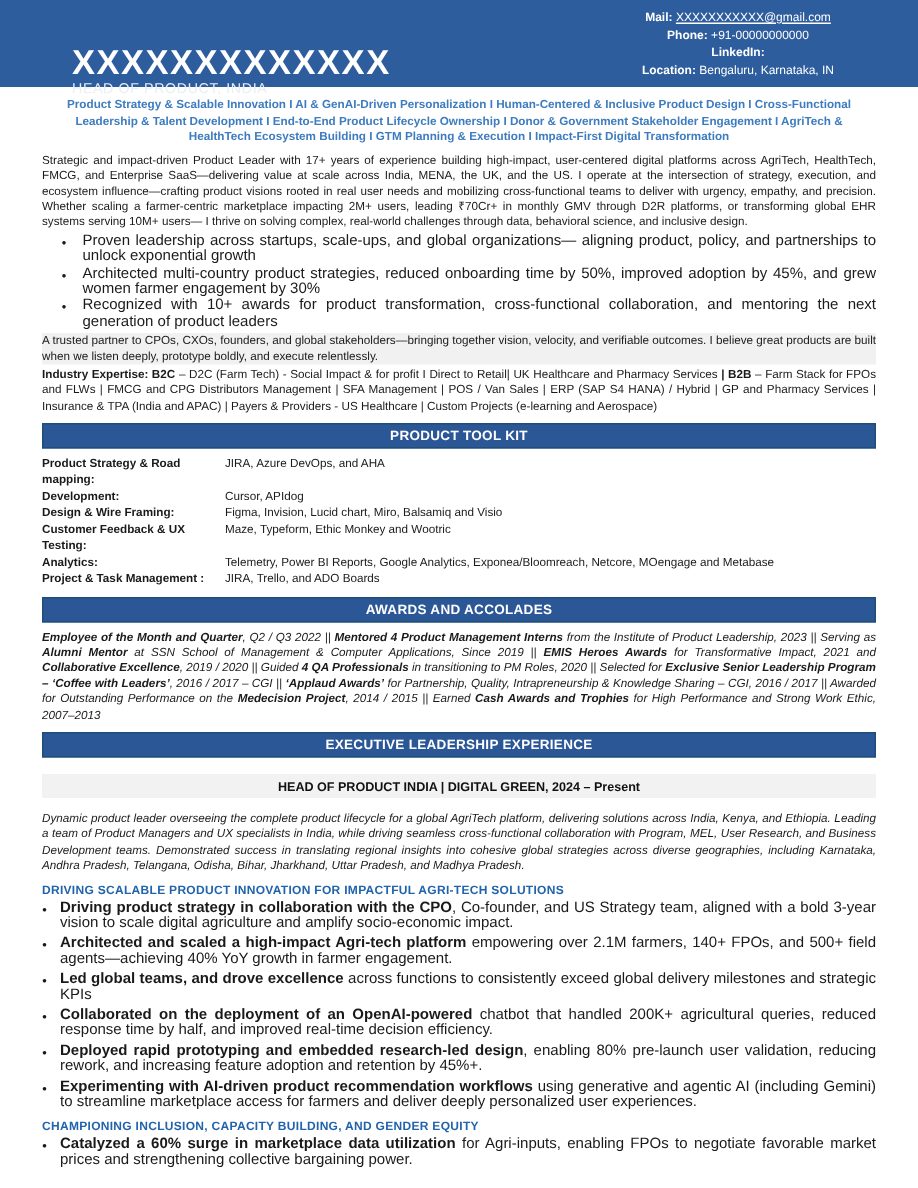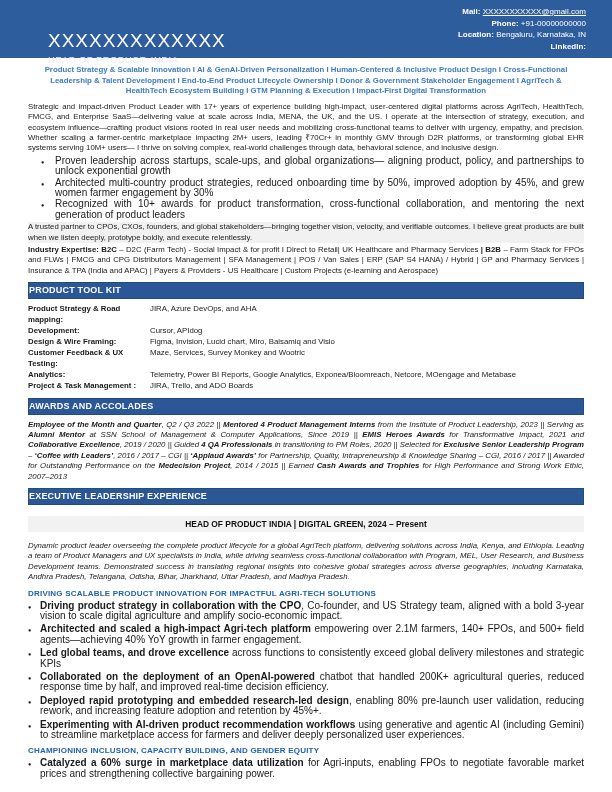--- a/index.html
+++ b/index.html
@@ -7,23 +7,23 @@
     width:612px; height:792px; margin:0 auto; background:#ffffff;
     font-family:"Liberation Sans", sans-serif; color:#1a1a1a;
     position:relative; overflow:hidden; box-sizing:border-box;
   }
   
   .hdr {
     background:#2e5d9e; color:#fff; height:58px; box-sizing:border-box;
     display:flex; justify-content:space-between; align-items:center;
     padding:6px 26px 6px 48px;
   }
-  .hdr-name { font-size:19px; font-weight:normal; letter-spacing:1px; line-height:22px;margin-top:36px; }
+  .hdr-name { font-size:23px; font-weight:bold; letter-spacing:1px; line-height:22px;margin-top:36px; }
   .hdr-role { font-size:9.5px; letter-spacing:0.4px; margin-top:2px; color:#e9eef7; }
-  .hdr-contact { font-size:8px; line-height:11.5px; text-align:right; min-width:188px; }
+  .hdr-contact { font-size:8px; line-height:11.5px; text-align:center; min-width:188px; }
   .hdr-contact .lbl { font-weight:bold; }
   .hdr-contact a { color:#ffffff; text-decoration:underline; cursor:pointer; }
   
   .bodywrap { padding:0 28px; }
   .tagline {
     margin:7px 4px 5px; text-align:center; font-weight:bold;
     font-size:7.8px; line-height:10.6px; color:#3e7cbf;
   }
   p.txt { margin:0 0 2px; font-size:7.8px; line-height:10.4px; text-align:justify; }
   .italic { font-style:italic; }
@@ -31,21 +31,21 @@
   ul.blts { list-style:none; margin:1px 0 2px; padding:0; }
   ul.blts li { position:relative; font-size:10px; line-height:10.4px; text-align:justify; margin:0 0 1px; }
   ul.sum li { padding-left:27px; }
   ul.sum li::before { content:"●"; position:absolute; left:13px; top:1px; font-size:5.5px; }
   ul.exp li { padding-left:12px; margin:0 0 3px; }
   ul.exp li::before { content:"●"; position:absolute; left:0; top:1px; font-size:5.5px; }
   .closing { background:#f1f1f1; margin:3px 0 4px; }
   .industry { text-align:center; margin:4px 0 6px; }
   .secbar {
     background:#2b5797; border:1px solid #1f4e79; color:#ffffff;
-    font-weight:bold; font-size:9px; text-align:left;
+    font-weight:bold; font-size:9px; text-align:center;
     padding:2px 0 3px; margin:6px 0 5px; letter-spacing:0.2px;
   }
   .toolkit { display:grid; grid-template-columns:122px 1fr; font-size:7.8px; line-height:10.9px; margin-bottom:2px; }
   .toolkit .tl { font-weight:bold; }
   .roleline {
     background:#f2f2f2; text-align:center; font-weight:bold; font-size:8.4px;
     padding:3px 0; margin:11px 0 9px; color:#111;
   }
   .subhead { margin:6px 0 3px; font-size:8px; font-weight:bold; color:#2163ac; letter-spacing:0.2px; }
   .awards-p { margin-bottom:4px; }
@@ -64,26 +64,26 @@
     <div class="hdr-contact">
       <div>
         <span class="lbl">Mail:</span>
         <a>XXXXXXXXXXX@gmail.com</a>
       </div>
       <div>
         <span class="lbl">Phone:</span>
         <span>+91-00000000000</span>
       </div>
       <div>
+        <span class="lbl">LinkedIn:</span>
+        <span></span>
+      </div>
+      <div>
         <span class="lbl">Location:</span>
         <span>Bengaluru, Karnataka, IN</span>
-      </div>
-      <div>
-        <span class="lbl">LinkedIn:</span>
-        <span></span>
       </div>
     </div>
   </div>
 
   <div class="bodywrap">
 
     <p class="tagline">Product Strategy &amp; Scalable Innovation I AI &amp; GenAI-Driven Personalization I Human-Centered &amp; Inclusive Product Design I Cross-Functional Leadership &amp; Talent Development I End-to-End Product Lifecycle Ownership I Donor &amp; Government Stakeholder Engagement I AgriTech &amp; HealthTech Ecosystem Building I GTM Planning &amp; Execution I Impact-First Digital Transformation</p>
 
     <p class="txt">Strategic and impact-driven Product Leader with 17+ years of experience building high-impact, user-centered digital platforms across AgriTech, HealthTech, FMCG, and Enterprise SaaS—delivering value at scale across India, MENA, the UK, and the US. I operate at the intersection of strategy, execution, and ecosystem influence—crafting product visions rooted in real user needs and mobilizing cross-functional teams to deliver with urgency, empathy, and precision. Whether scaling a farmer-centric marketplace impacting 2M+ users, leading ₹70Cr+ in monthly GMV through D2R platforms, or transforming global EHR systems serving 10M+ users— I thrive on solving complex, real-world challenges through data, behavioral science, and inclusive design.</p>
 
@@ -99,21 +99,21 @@
 
     <div class="secbar">PRODUCT TOOL KIT</div>
     <div class="toolkit">
       <div class="tl">Product Strategy &amp; Road mapping:</div>
       <div>JIRA, Azure DevOps, and AHA</div>
       <div class="tl">Development:</div>
       <div>Cursor, APIdog</div>
       <div class="tl">Design &amp; Wire Framing:</div>
       <div>Figma, Invision, Lucid chart, Miro, Balsamiq and Visio</div>
       <div class="tl">Customer Feedback &amp; UX Testing:</div>
-      <div>Maze, Services, Survey Monkey and Wootric</div>
+      <div>Maze, Typeform, Ethic Monkey and Wootric</div>
       <div class="tl">Analytics:</div>
       <div>Telemetry, Power BI Reports, Google Analytics, Exponea/Bloomreach, Netcore, MOengage and Metabase</div>
       <div class="tl">Project &amp; Task Management :</div>
       <div>JIRA, Trello, and ADO Boards</div>
     </div>
 
     <div class="secbar">AWARDS AND ACCOLADES</div>
     <p class="txt italic awards-p"><span class="b">Employee of the Month and Quarter</span><span>, Q2 / Q3 2022 || </span><span class="b">Mentored 4 Product Management Interns</span><span> from the Institute of Product Leadership, 2023 || Serving as </span><span class="b">Alumni Mentor</span><span> at SSN School of Management &amp; Computer Applications, Since 2019 || </span><span class="b">EMIS Heroes Awards</span><span> for Transformative Impact, 2021 and </span><span class="b">Collaborative Excellence</span><span>, 2019 / 2020 || Guided </span><span class="b">4 QA Professionals</span><span> in transitioning to PM Roles, 2020 || Selected for </span><span class="b">Exclusive Senior Leadership Program – ‘Coffee with Leaders’</span><span>, 2016 / 2017 – CGI || </span><span class="b">‘Applaud Awards’</span><span> for Partnership, Quality, Intrapreneurship &amp; Knowledge Sharing – CGI, 2016 / 2017 || Awarded for Outstanding Performance on the </span><span class="b">Medecision Project</span><span>, 2014 / 2015 || Earned </span><span class="b">Cash Awards and Trophies</span><span> for High Performance and Strong Work Ethic, 2007–2013</span></p>
 
     <div class="secbar">EXECUTIVE LEADERSHIP EXPERIENCE</div>

